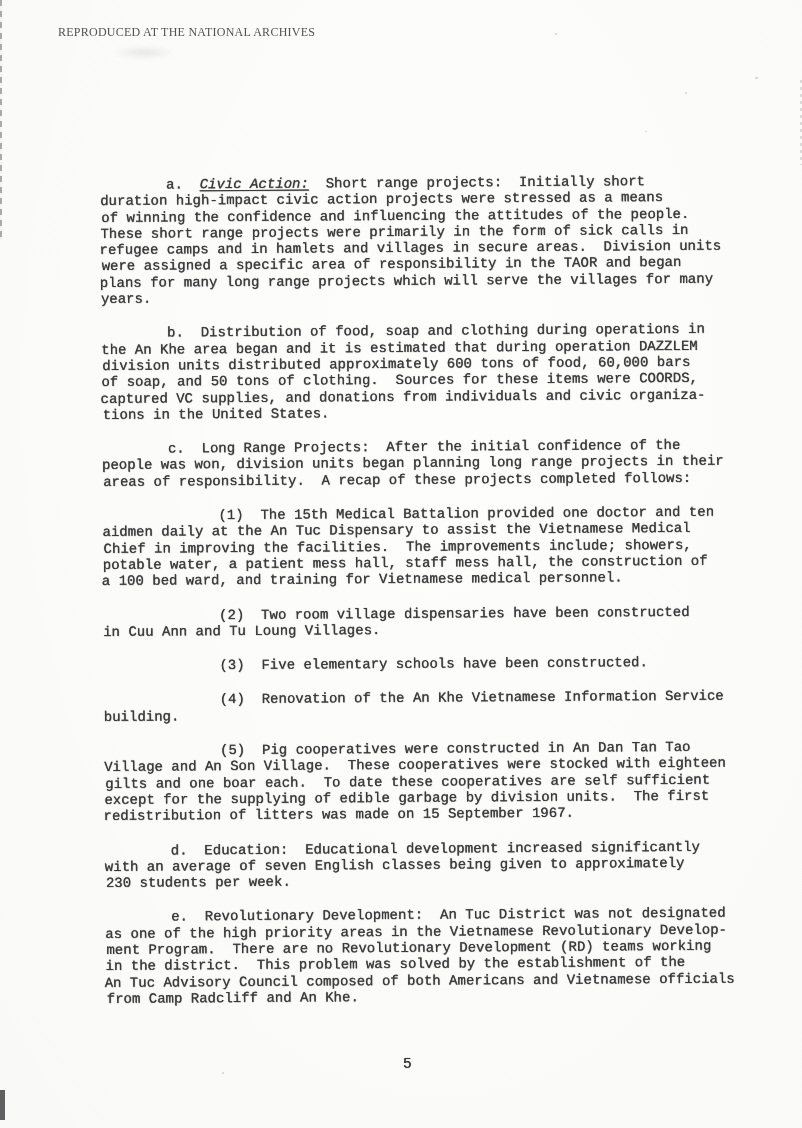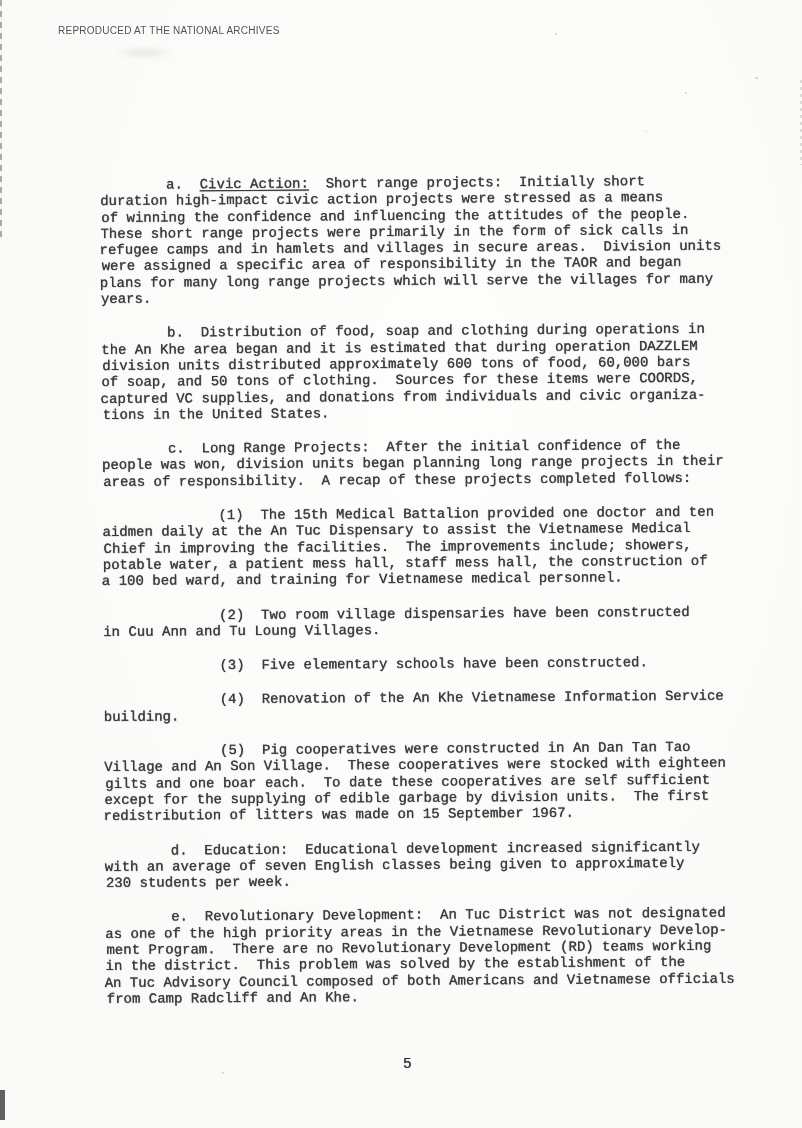--- a/index.html
+++ b/index.html
@@ -19,22 +19,22 @@
     inset: 0;
     background:
       radial-gradient(ellipse at 55% 35%, rgba(255,255,255,0.55), rgba(240,240,236,0.18)),
       #fbfbf9;
   }
   
   .stamp {
     position: absolute;
     left: 22px;
     top: 25px;
-    font-family: Liberation Sans, sans-serif;
-    font-size: 10px;
+    font-family: Liberation Serif, serif;
+    font-size: 12px;
     letter-spacing: 0.25px;
     color: #3f3f3f;
     white-space: pre;
     opacity: 0.9;
     padding-left: 36px;
   }
   
   .typed-column {
     position: absolute;
     left: 99px;
@@ -54,20 +54,21 @@
   .tline {
     white-space: pre;
   }
   .tline:nth-child(even) { margin-left: 1px; }
   .tline:nth-child(3n)   { margin-left: 2px; }
   .fl-para { padding-left: 67px; }   
   .fl-item { padding-left: 117px; }  
   .u-head {
     text-decoration: underline;
     text-underline-offset: 2px;
+    font-style: italic;
   }
   .page-number {
     position: absolute;
     left: 403px;
     top: 1056px;
     font-family: "Liberation Mono", "DejaVu Sans Mono", monospace;
     font-size: 14.5px;
     color: #2f2f2f;
     text-shadow: 0 0 0.7px rgba(47,47,47,0.8);
   }

